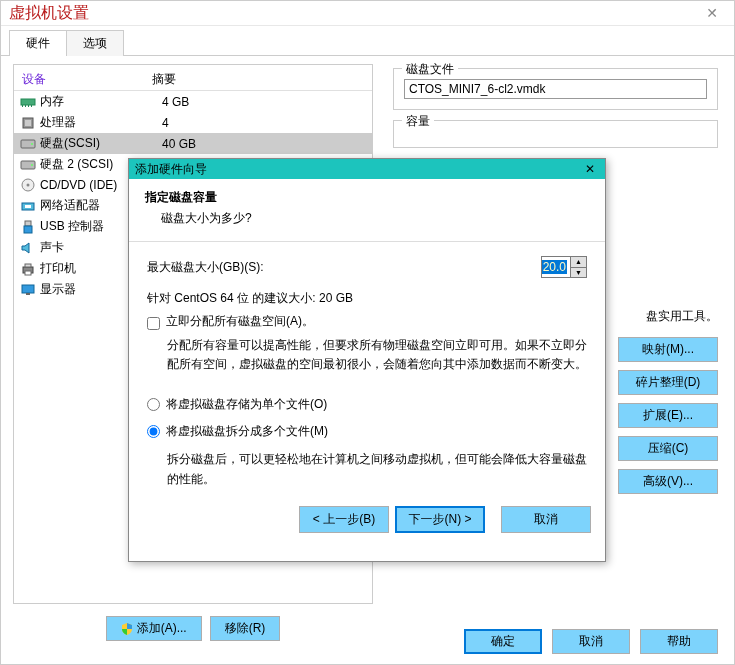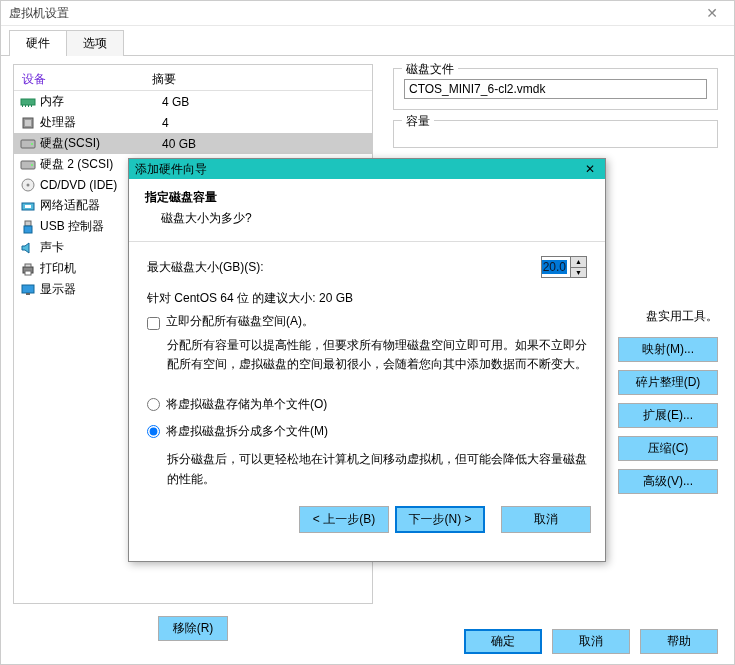--- a/index.html
+++ b/index.html
@@ -1,21 +1,21 @@
 <!DOCTYPE html>
 <html><head>
 <meta charset="utf-8">
 <style>
 * { box-sizing: border-box; margin: 0; padding: 0; font-family: "Microsoft YaHei", "Segoe UI", Tahoma, sans-serif; font-size: 12px; }
 body { background: #fff; width: 735px; height: 665px; position: relative; overflow: hidden; }
 
 
 .main-window { width: 735px; height: 665px; border: 1px solid #ccc; background: #fff; position: relative; }
 .titlebar { height: 25px; background: #fff; display: flex; align-items: center; padding: 0 8px; justify-content: space-between; border-bottom: 1px solid #e8e8e8; }
-.title-text { color: #404040; font-size: 12px; }
+.title-text { color: #b91c1c; font-size: 16px; }
 .win-close { font-size: 14px; color: #888; cursor: pointer; padding: 0 8px; }
 
 .tabs { display: flex; padding: 4px 8px 0 8px; }
 .tab { padding: 4px 16px; border: 1px solid #ccc; border-bottom: none; background: #fff; margin-right: -1px; position: relative; z-index: 2; }
 .tab.inactive { background: #f5f5f5; z-index: 1; }
 .tabline { border-bottom: 1px solid #ccc; margin-top: -1px; }
 
 .content { display: flex; padding: 8px 12px; gap: 16px; }
 
 
@@ -51,21 +51,21 @@
 .wiz-titlebar span:first-child { color: #000; font-size: 12px; }
 .wiz-close { color: #000; cursor: pointer; padding: 0 4px; }
 .wiz-header { padding: 10px 16px 14px 16px; border-bottom: 1px solid #ddd; }
 .wiz-header-title { font-weight: bold; margin-bottom: 4px; }
 .wiz-header-sub { margin-left: 16px; }
 .wiz-body { padding: 14px 18px; }
 .wiz-row { display: flex; align-items: center; margin-bottom: 12px; }
 .wiz-label { width: 188px; }
 .spin-wrap { display: flex; align-items: stretch; border: 1px solid #7a7a7a; height: 22px; margin-left: auto; }
 .spin-val { flex: 1; background: #fff; display: flex; align-items: center; justify-content: flex-end; padding-right: 3px; position: relative; }
-.spin-sel { background: #0078d7; color: #0f172a; padding: 0 1px; }
+.spin-sel { background: #0078d7; color: #fef9c3; padding: 0 1px; }
 .spin-btns { display: flex; flex-direction: column; border-left: 1px solid #7a7a7a; width: 16px; }
 .spin-btn { flex: 1; background: #e1e1e1; display: flex; align-items: center; justify-content: center; font-size: 7px; cursor: pointer; border-bottom: 1px solid #7a7a7a; }
 .spin-btn:last-child { border-bottom: none; }
 .hint { margin-bottom: 6px; }
 .checkbox-row { display: flex; align-items: flex-end; gap: 6px; margin-bottom: 6px; }
 .checkbox-row input { margin-top: 2px; }
 .check-desc { margin-left: 20px; margin-bottom: 22px; color: #000; line-height: 1.6; }
 .radio-row { display: flex; align-items: center; gap: 6px; margin-bottom: 10px; }
 .radio-desc { margin-left: 20px; line-height: 1.6; }
 .wiz-footer { position: absolute; bottom: 28px; right: 14px; display: flex; gap: 6px; }
@@ -174,20 +174,28 @@
       <div class="hw-row">
         <svg class="hw-icon" viewBox="0 0 16 16">
             <rect x="2" y="3" width="12" height="8" fill="#39d" stroke="#169"></rect>
             <rect x="6" y="11" width="4" height="2" fill="#666"></rect>
           </svg>
         <div class="hw-label">显示器</div>
         <div class="hw-summary"></div>
       </div>
 
       <div class="hw-buttons">
+        <button class="btn">
+          <svg class="shield" viewBox="0 0 12 12">
+              <path d="M6 0 L11 2 L11 6 Q11 10 6 12 Q1 10 1 6 L1 2 Z" fill="#fc3"></path>
+              <path d="M6 0 L11 2 L11 6 L6 6 Z" fill="#39d"></path>
+              <path d="M6 6 L6 12 Q1 10 1 6 Z" fill="#3c3"></path>
+            </svg>
+          <span>添加(A)...</span>
+        </button>
         <button class="btn">
             <span>移除(R)</span>
           </button>
       </div>
     </div>
 
     <div class="right-panel">
       <div class="group">
         <div class="group-title">磁盘文件</div>
         <input class="disk-file-input" readonly="" value="CTOS_MINI7_6-cl2.vmdk" style="">

